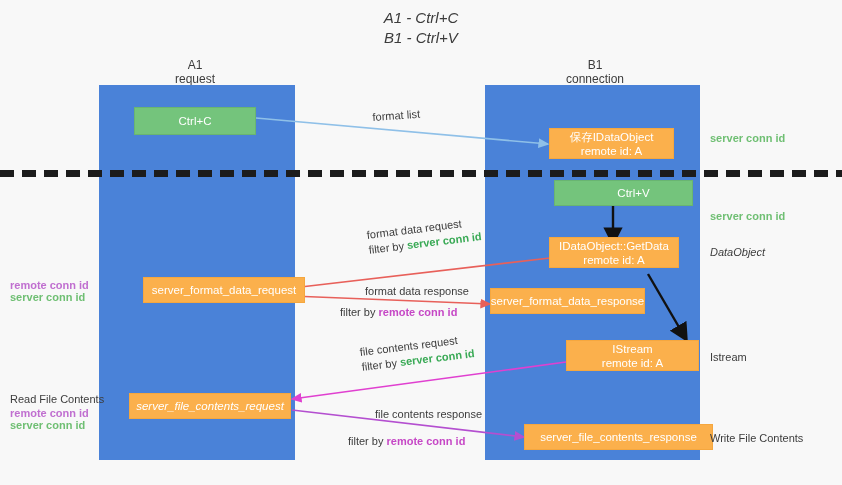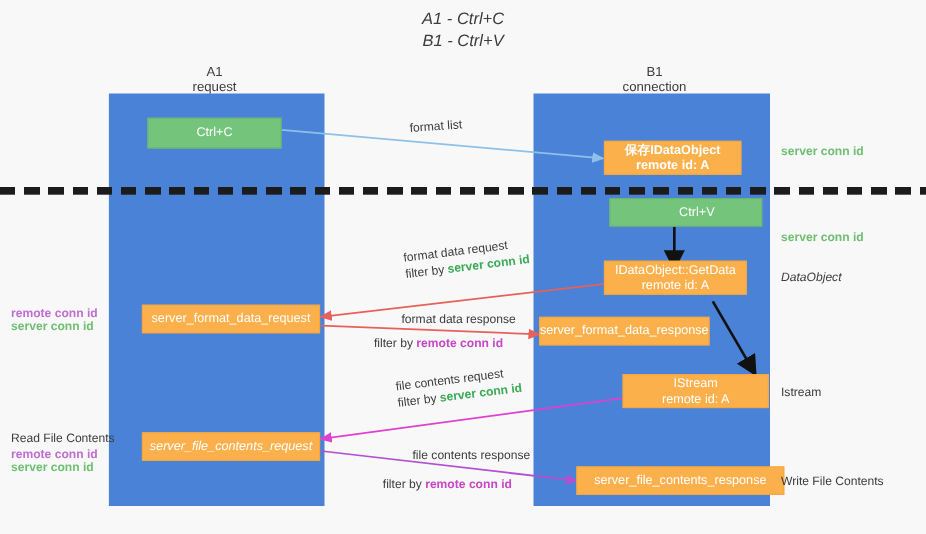--- a/index.html
+++ b/index.html
@@ -141,40 +141,40 @@
 
     <line x1="292" y1="410" x2="524" y2="437" stroke="#b44fd0" stroke-width="1.6" marker-end="url(#ah-purple)"></line>
   </svg>
 
   <div id="divider" class="abs"></div>
 
   <div class="abs node green" style="left:134px; top:91px; width:122px; height:28px;margin-top:16px;">
     <span>Ctrl+C</span>
   </div>
 
-  <div class="abs node orange" style="left:549px; top:128px; width:125px; height:31px;font-weight:bold;">
+  <div class="abs node orange" style="left:549px; top:128px; width:125px; height:31px;">
     <span>保存IDataObject</span>
     <span class="l2">remote id: A</span>
   </div>
 
   <div class="abs node green" style="left:554px; top:180px; width:139px; height:26px;padding-left:20px;">
     <span>Ctrl+V</span>
   </div>
 
   <div class="abs node orange" style="left:549px; top:237px; width:130px; height:31px;">
     <span>IDataObject::GetData</span>
     <span class="l2">remote id: A</span>
   </div>
 
   <div class="abs node orange" style="left:566px; top:340px; width:133px; height:31px;">
     <span>IStream</span>
     <span class="l2">remote id: A</span>
   </div>
 
-  <div class="abs node orange" style="left:129px; top:277px; width:162px; height:26px;">
+  <div class="abs node orange" style="left:143px; top:277px; width:162px; height:26px;">
     <span>server_format_data_request</span>
   </div>
 
   <div class="abs node orange" style="left:490px; top:288px; width:155px; height:26px;">
     <span>server_format_data_response</span>
   </div>
 
   <div class="abs node orange" style="left:129px; top:393px; width:162px; height:26px;font-style:italic;">
     <span>server_file_contents_request</span>
   </div>

